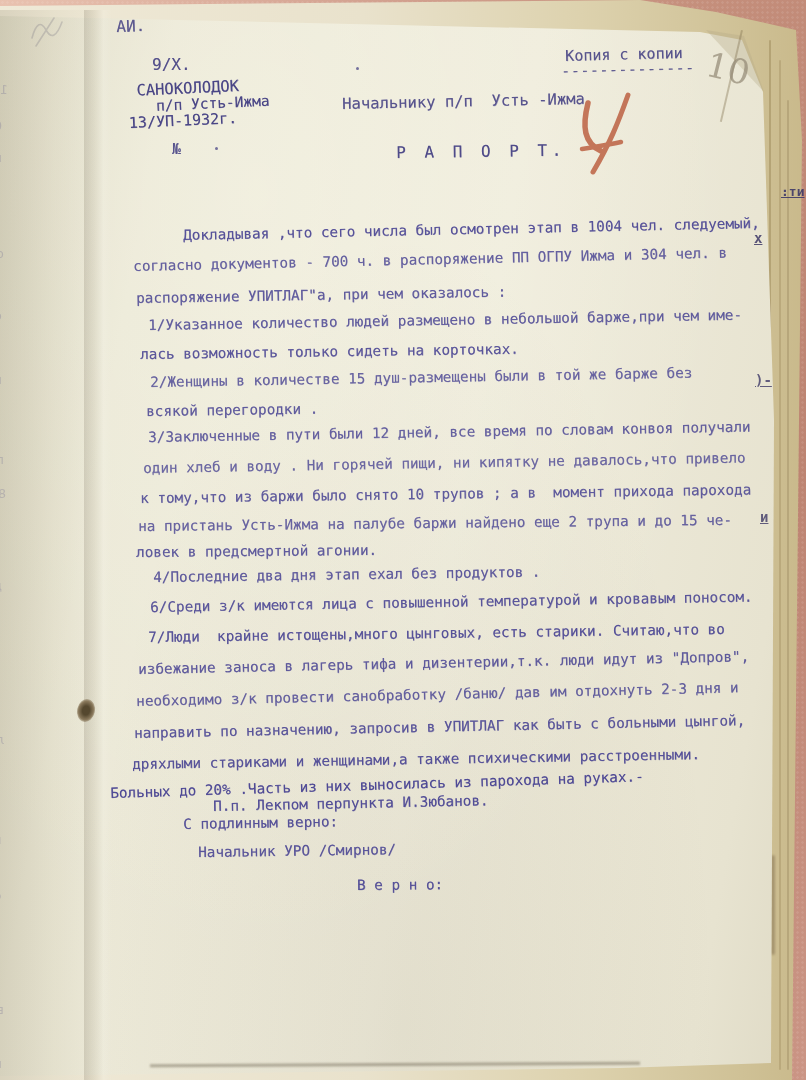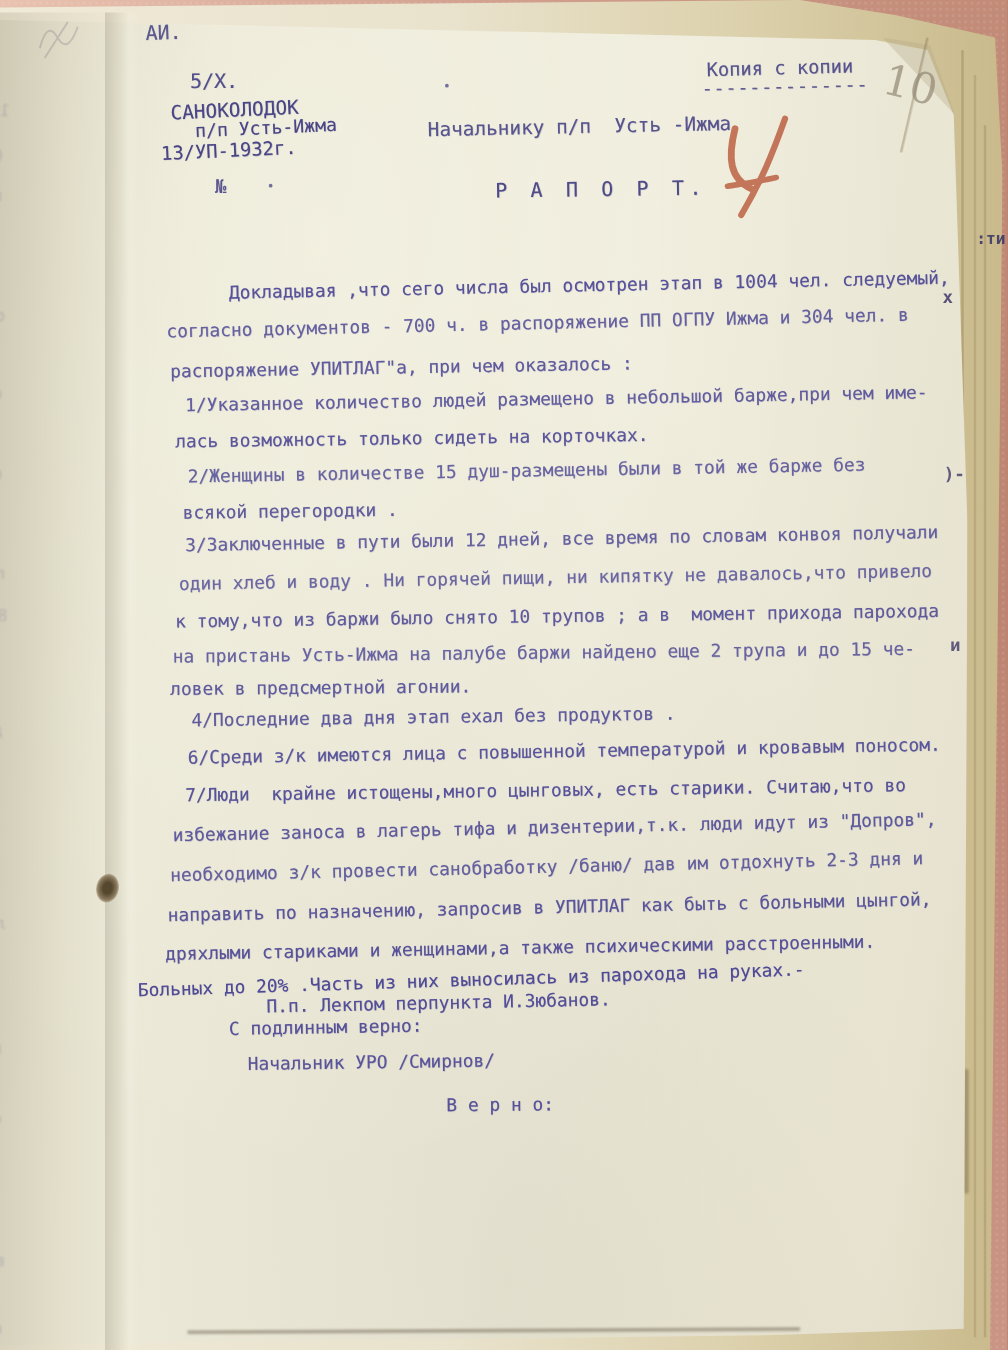--- a/index.html
+++ b/index.html
@@ -40,21 +40,21 @@
   .gutter-shadow{position:absolute;left:84px;top:10px;width:28px;height:1070px;
         background:linear-gradient(90deg,rgba(90,80,60,.18),rgba(130,120,92,.1) 40%,rgba(255,255,250,.12) 70%,transparent);}
   .hole{position:absolute;left:77px;top:699px;width:18px;height:23px;border-radius:50%;
         background:radial-gradient(#55482f 28%,#8a795c 58%,rgba(120,104,74,.25) 74%,transparent 80%);
         transform:rotate(12deg);}
   
   .line{position:absolute;white-space:pre;transform-origin:left top;}
   .body-lines .line{font-size:14.3px;line-height:1;color:#474293;
         text-shadow:.3px .3px .6px rgba(70,64,140,.5);}
   .bleed .line{font-size:13px;color:#6d6992;filter:blur(.7px);opacity:.28;}
-  .edge-frags .line{color:#3f3a68;font-weight:bold;}
+  .edge-frags .line{color:#3f3a68;font-weight:bold;text-decoration:underline;}
   
   .hdr{position:absolute;white-space:pre;color:#3e3a80;transform-origin:left top;
         text-shadow:.3px .3px .6px rgba(60,55,130,.5);}
   .annotation{left:116px;top:17px;font-size:16px;opacity:.82;transform:rotate(-2deg);}
   .date-note{left:152px;top:55px;font-size:16px;opacity:.88;}
   .sender{left:127px;top:82px;transform:rotate(-2.6deg);opacity:.93;}
   .sender .s0{position:absolute;left:9px;top:0;font-size:15.5px;white-space:pre;}
   .sender .s1{position:absolute;left:28px;top:17px;font-size:14.5px;white-space:pre;}
   .sender .s2{position:absolute;left:0;top:32px;font-size:15px;white-space:pre;}
   .number-label{left:172px;top:140px;font-size:15px;opacity:.85;}
@@ -107,21 +107,21 @@
       <span class="line" style="left: 4px; top: 1002px; transform: scaleX(-1);">в пути</span>
       <span class="line" style="left: 2px; top: 1056px; transform: scaleX(-1);">начал</span>
     </div>
   <div class="hole"></div>
 
   <svg class="scribble" width="50" height="45">
     <path d="M8 30 Q14 8 22 22 T 38 14 M 12 38 L 30 10" fill="none" stroke="rgba(90,85,110,.55)" stroke-width="1.6" stroke-linecap="round"></path>
   </svg>
 
   <span class="hdr annotation">АИ.</span>
-  <span class="hdr date-note">5/Х.</span>
+  <span class="hdr date-note">9/Х.</span>
 
   <div class="hdr sender">
     <span class="s0">САНОКОЛОДОК</span>
     <span class="s1">п/п Усть-Ижма</span>
     <span class="s2">13/УП-1932г.</span>
   </div>
 
   <span class="hdr number-label">№</span>
   <span class="hdr addressee">Начальнику п/п  Усть -Ижма</span>
   <span class="hdr report-title">Р А П О Р Т.</span>

